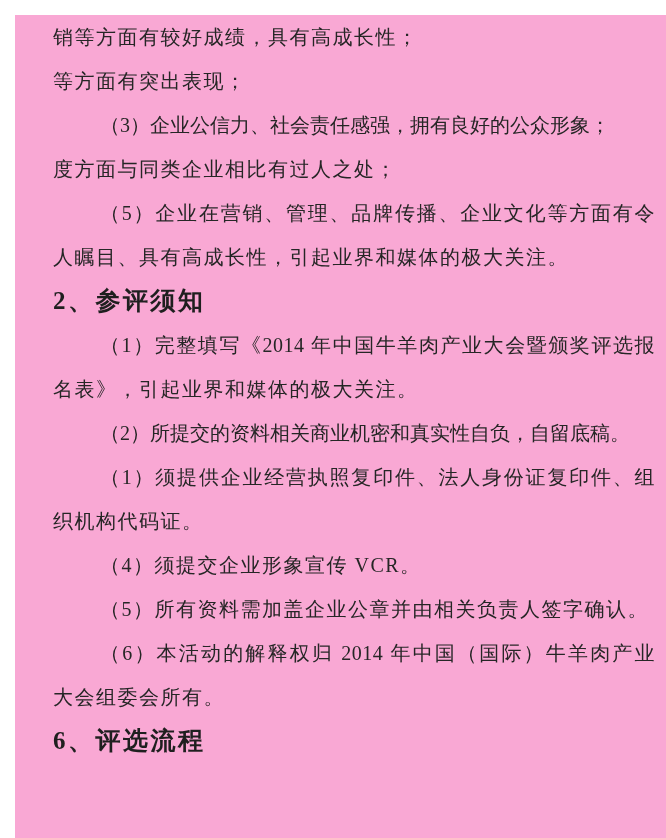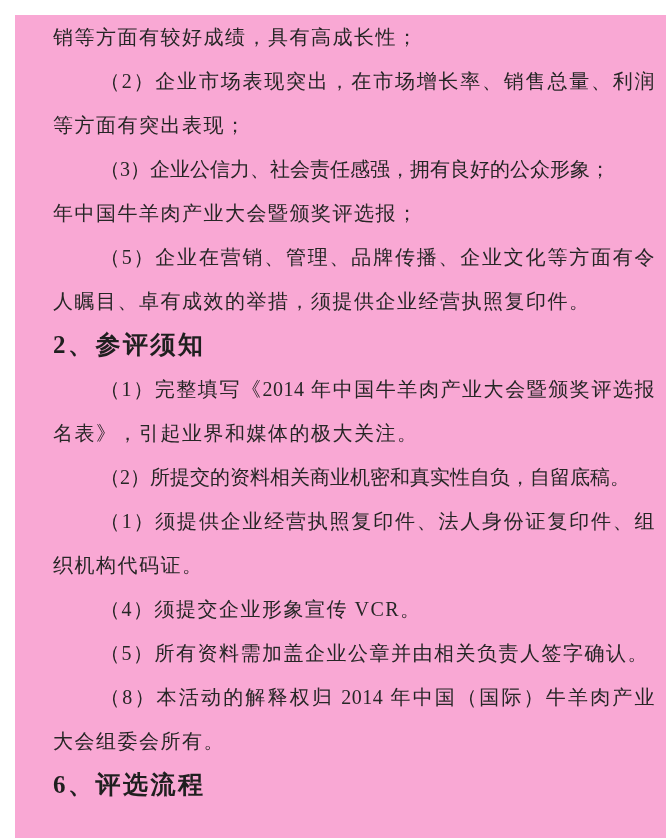--- a/index.html
+++ b/index.html
@@ -44,31 +44,30 @@
     letter-spacing: 2.5px;
     color: #1f1f1f;
   }
 </style>
 </head>
 <body>
 
 <div class="page">
   <div id="doc-content">
       <div class="line">销等方面有较好成绩，具有高成长性；</div>
-      <div class="line indent justify">（2）企业市场表现突出，在市场增长率、销售总量、利润</div>
       <div class="line">等方面有突出表现；</div>
       <div class="line indent tight">（3）企业公信力、社会责任感强，拥有良好的公众形象；</div>
-      <div class="line">年中国牛羊肉产业大会暨颁奖评选报；</div>
+      <div class="line">度方面与同类企业相比有过人之处；</div>
       <div class="line indent justify">（5）企业在营销、管理、品牌传播、企业文化等方面有令</div>
-      <div class="line">人瞩目、卓有成效的举措，须提供企业经营执照复印件。</div>
+      <div class="line">人瞩目、具有高成长性，引起业界和媒体的极大关注。</div>
       <div class="line heading">2、参评须知</div>
       <div class="line indent justify">（1）完整填写《2014 年中国牛羊肉产业大会暨颁奖评选报</div>
       <div class="line">名表》，引起业界和媒体的极大关注。</div>
       <div class="line indent tight">（2）所提交的资料相关商业机密和真实性自负，自留底稿。</div>
       <div class="line indent justify">（1）须提供企业经营执照复印件、法人身份证复印件、组</div>
       <div class="line">织机构代码证。</div>
       <div class="line indent">（4）须提交企业形象宣传 VCR。</div>
       <div class="line indent">（5）所有资料需加盖企业公章并由相关负责人签字确认。</div>
-      <div class="line indent justify">（8）本活动的解释权归 2014 年中国（国际）牛羊肉产业</div>
+      <div class="line indent justify">（6）本活动的解释权归 2014 年中国（国际）牛羊肉产业</div>
       <div class="line">大会组委会所有。</div>
       <div class="line heading">6、评选流程</div>
     </div>
 </div>
 
 </body></html>

